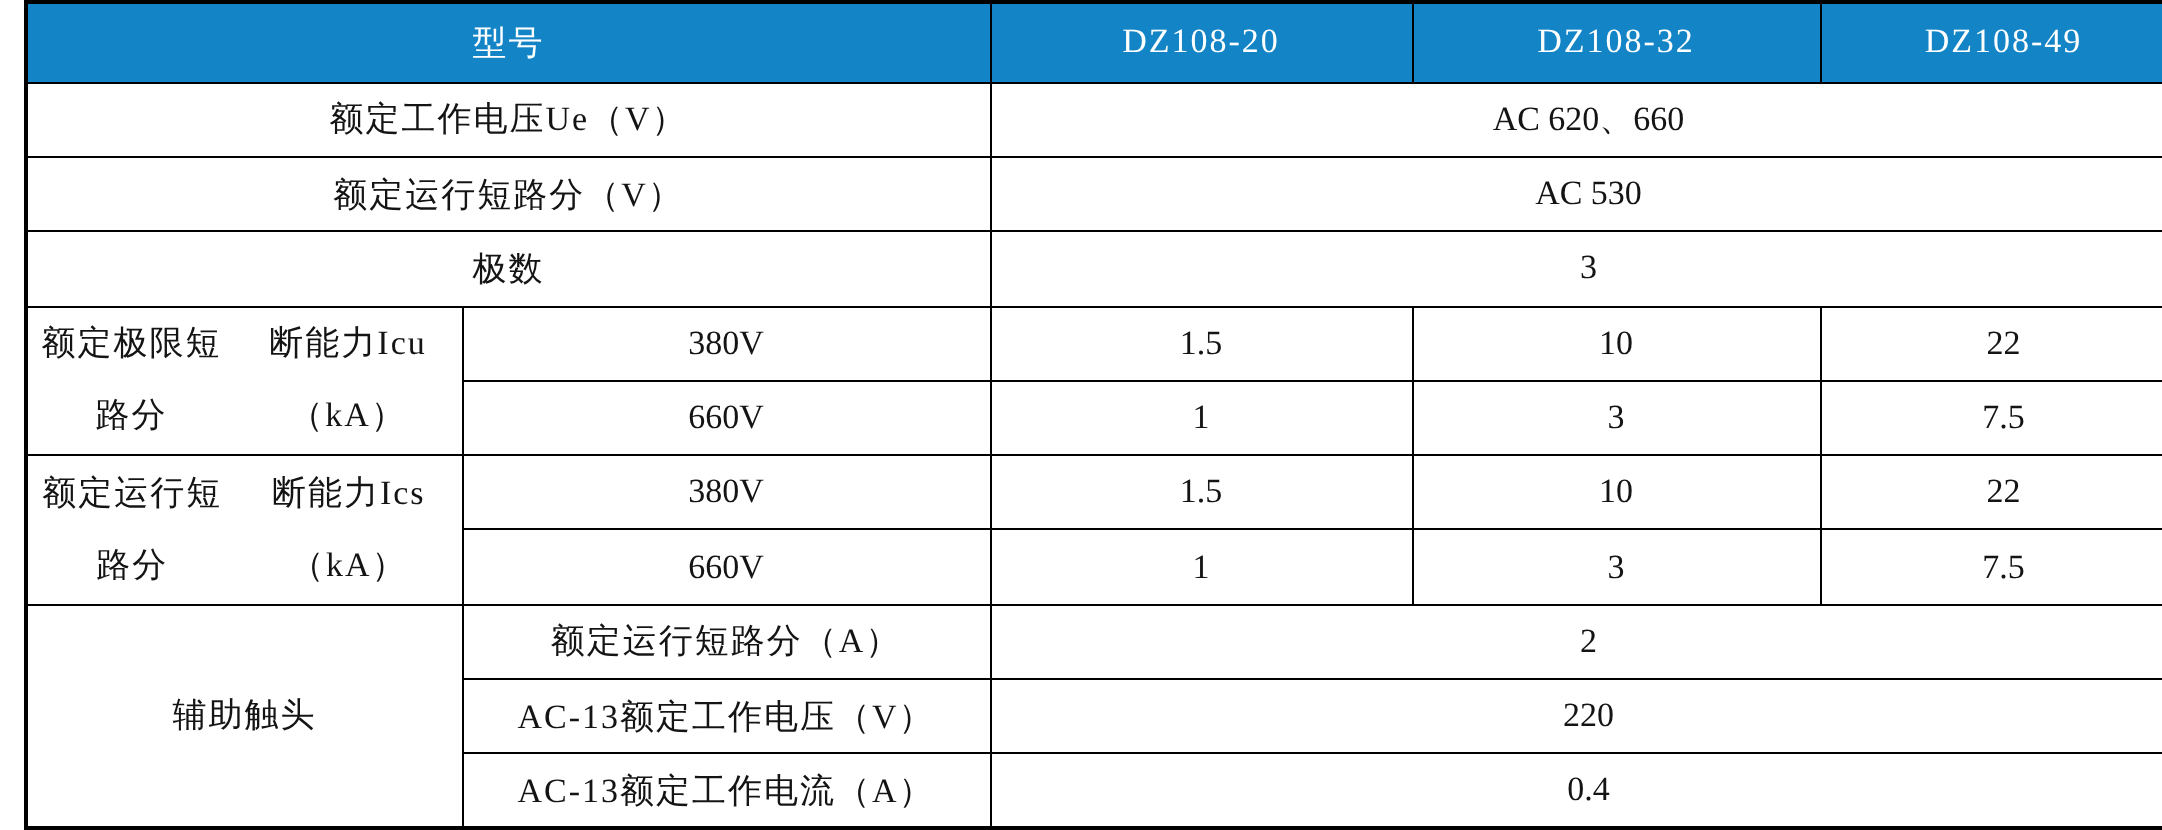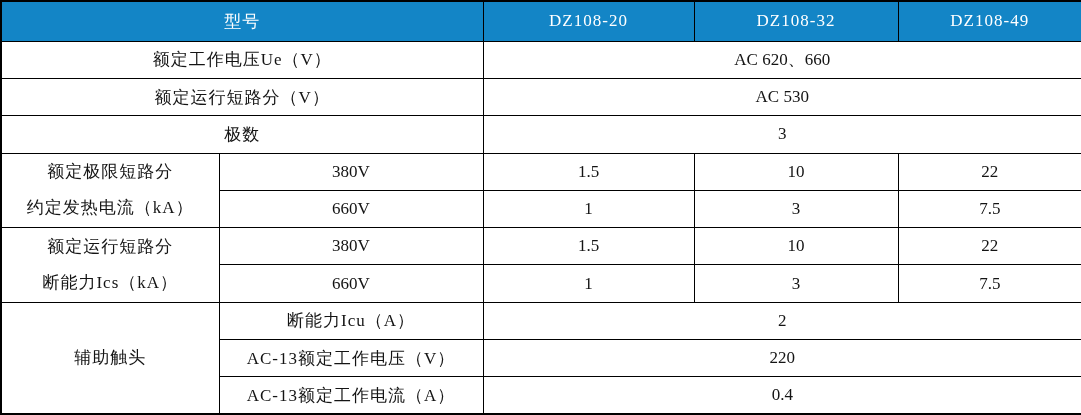--- a/index.html
+++ b/index.html
@@ -6,21 +6,21 @@
     --header-bg:#1385c6;
     --header-text:#ffffff;
     --grid:#000000;
     --body-text:#141414;
   }
   html,body{margin:0;padding:0;background:#ffffff;}
   body{
     font-family:"Liberation Serif","DejaVu Serif",serif;
     color:var(--body-text);
   }
-  .wrap{width:1081px;height:415px;box-sizing:border-box;}
+  .wrap{width:1081px;height:415px;box-sizing:border-box;padding-left:12px;}
   table.spec{
     width:1081px;height:415px;
     border-collapse:collapse;
     table-layout:fixed;
     border:2px solid var(--grid);
   }
   table.spec th,table.spec td{
     border:1px solid var(--grid);
     text-align:center;
     vertical-align:middle;
@@ -31,21 +31,21 @@
   }
   tr.hd{height:40px;}
   tr.bd{height:37px;}
   th.model-hd,th.col-hd{
     background:var(--header-bg);
     color:var(--header-text);
     letter-spacing:1px;
   }
   td.lbl{letter-spacing:1px;margin-left:12px;}
   .twoline{
-    display:flex;flex-direction:column;
+    display:flex;flex-direction:row;
     justify-content:flex-end;
     height:72px;
   }
   .twoline span{
     display:block;height:36px;line-height:36px;
   }
 </style>
 </head>
 <body>
 
@@ -79,21 +79,21 @@
 
     <tr class="bd">
       <td class="lbl" colspan="2">极数</td>
       <td colspan="3">3</td>
     </tr>
 
     <tr class="bd">
       <td class="lbl" rowspan="2">
         <div class="twoline">
           <span>额定极限短路分</span>
-          <span>约定发热电流（kA）</span>
+          <span>断能力Icu（kA）</span>
         </div>
       </td>
       <td>380V</td>
       <td>1.5</td>
       <td>10</td>
       <td>22</td>
     </tr>
 
     <tr class="bd">
       <td>660V</td>
@@ -117,21 +117,21 @@
 
     <tr class="bd">
       <td>660V</td>
       <td>1</td>
       <td>3</td>
       <td>7.5</td>
     </tr>
 
     <tr class="bd">
       <td class="lbl" rowspan="3">辅助触头</td>
-      <td class="lbl">断能力Icu（A）</td>
+      <td class="lbl">额定运行短路分（A）</td>
       <td colspan="3">2</td>
     </tr>
 
     <tr class="bd">
       <td class="lbl">AC-13额定工作电压（V）</td>
       <td colspan="3">220</td>
     </tr>
 
     <tr class="bd">
       <td class="lbl">AC-13额定工作电流（A）</td>

